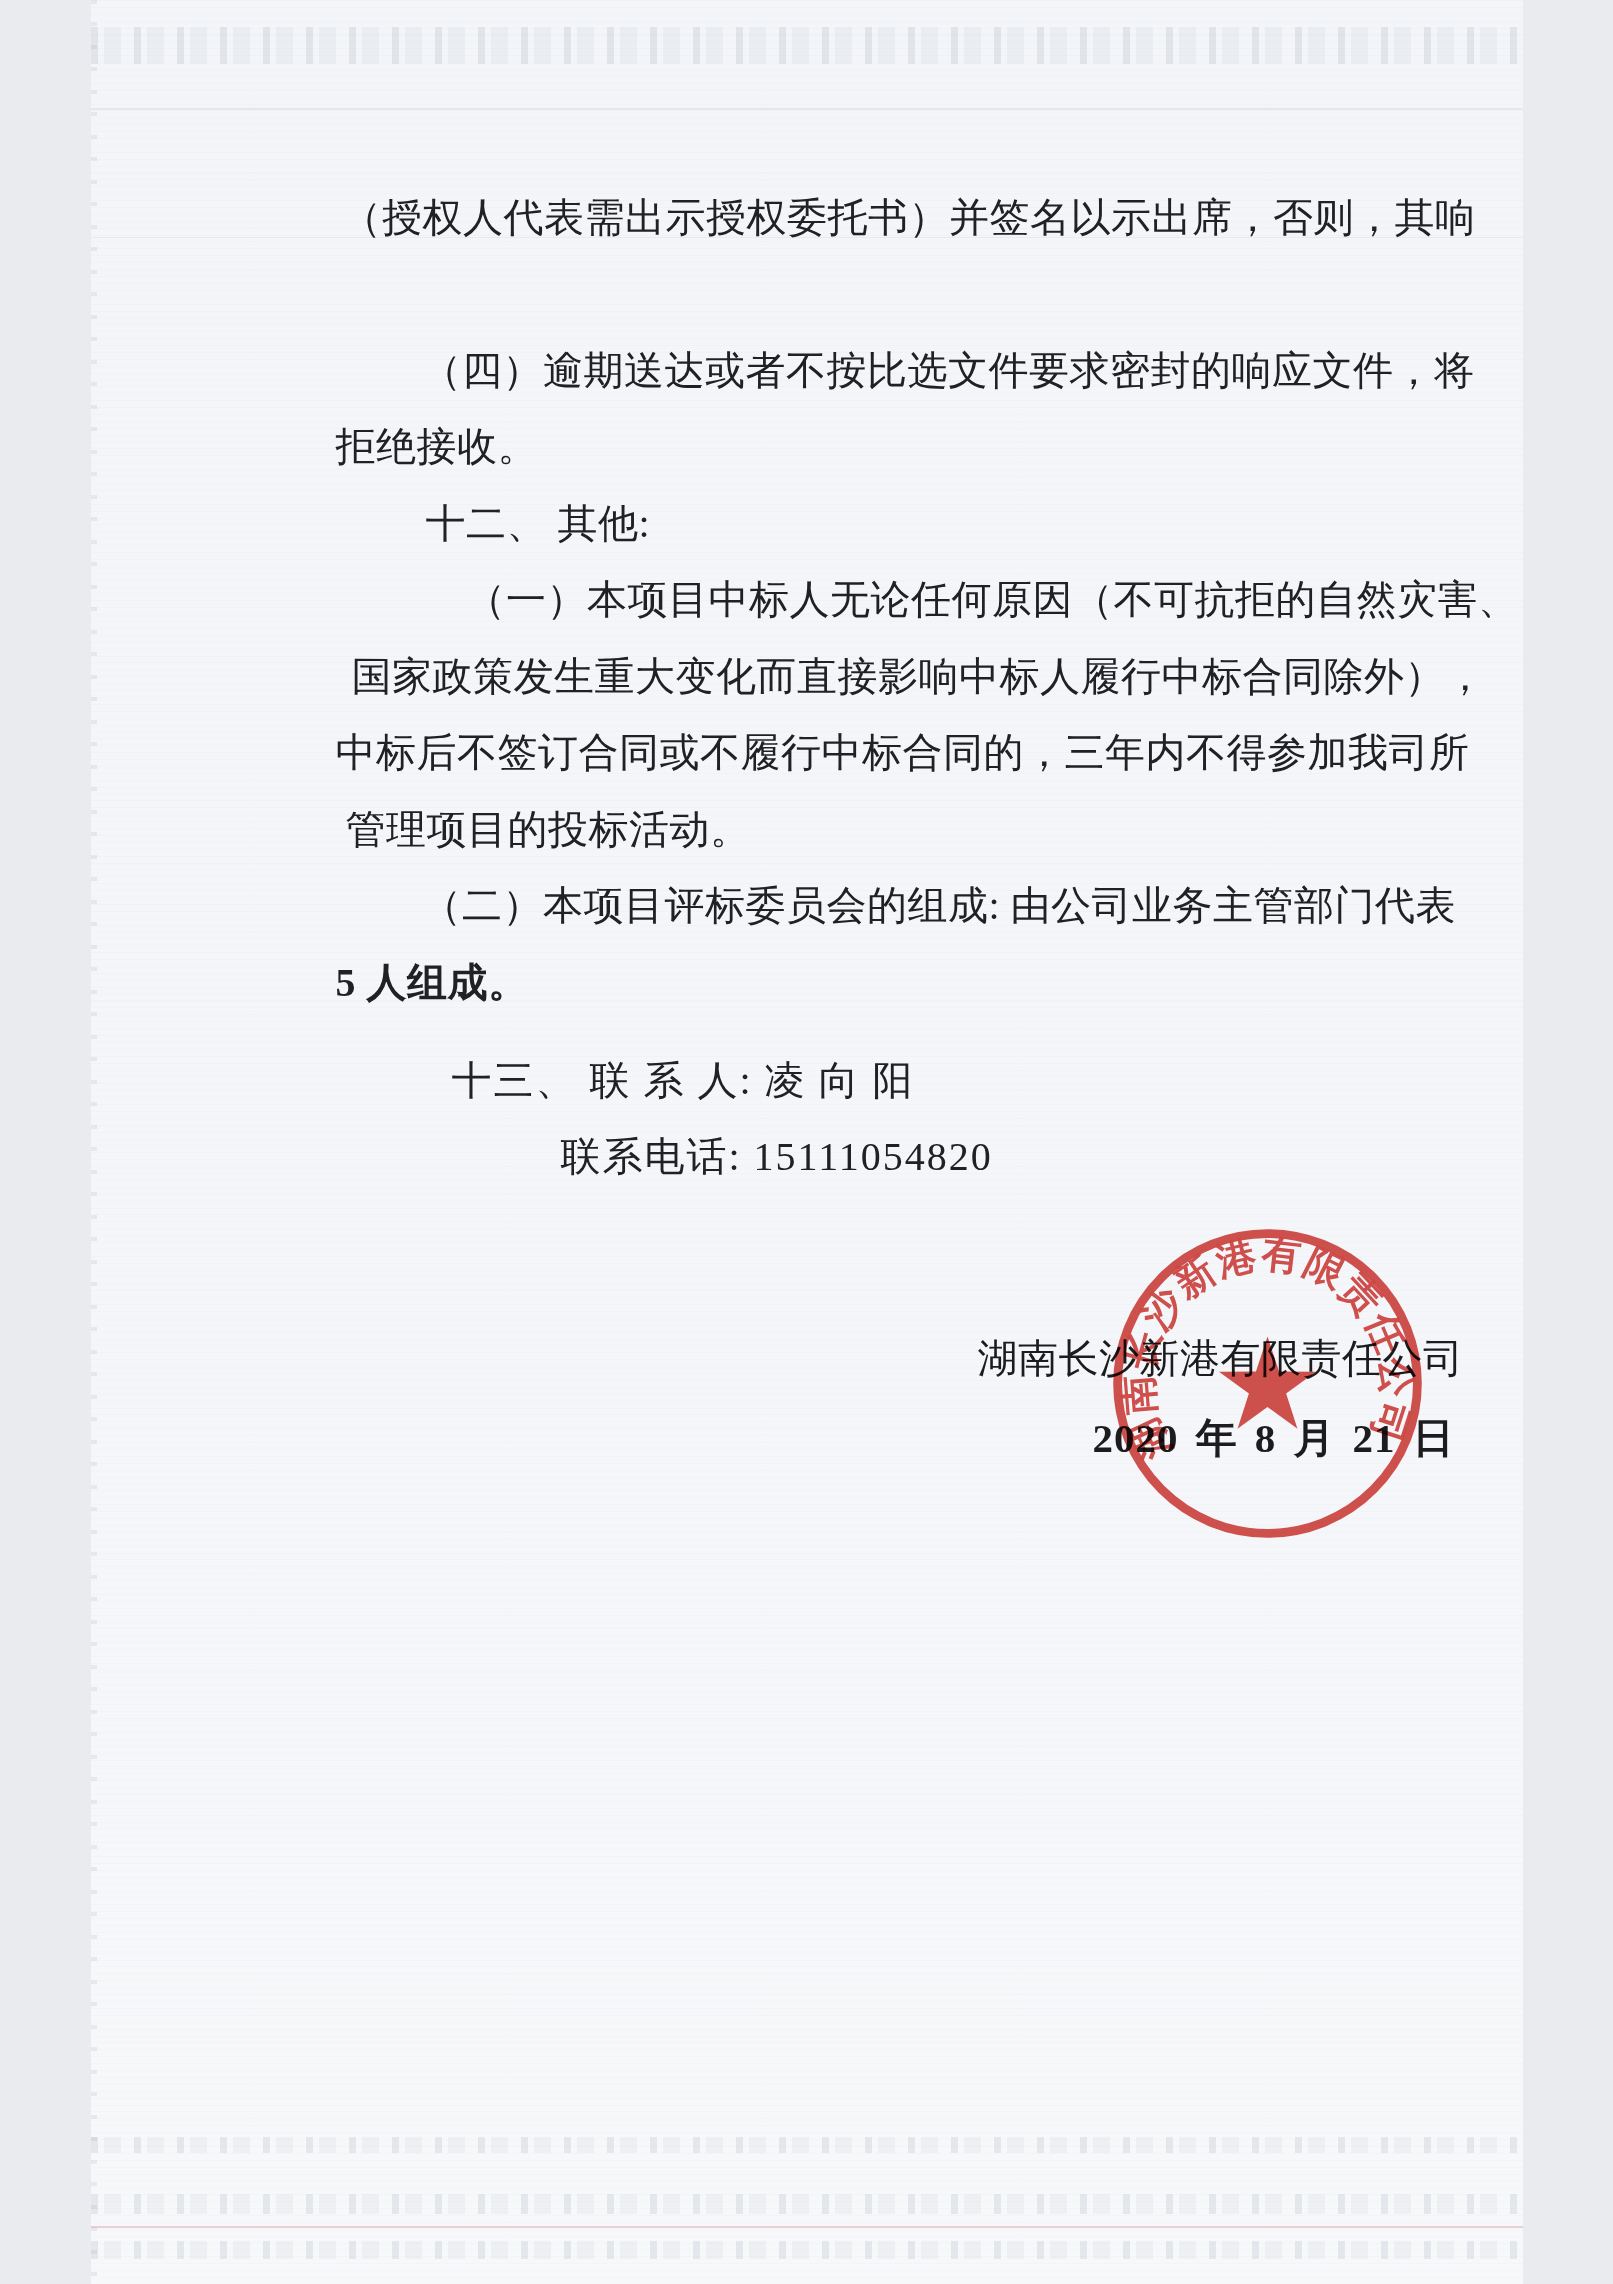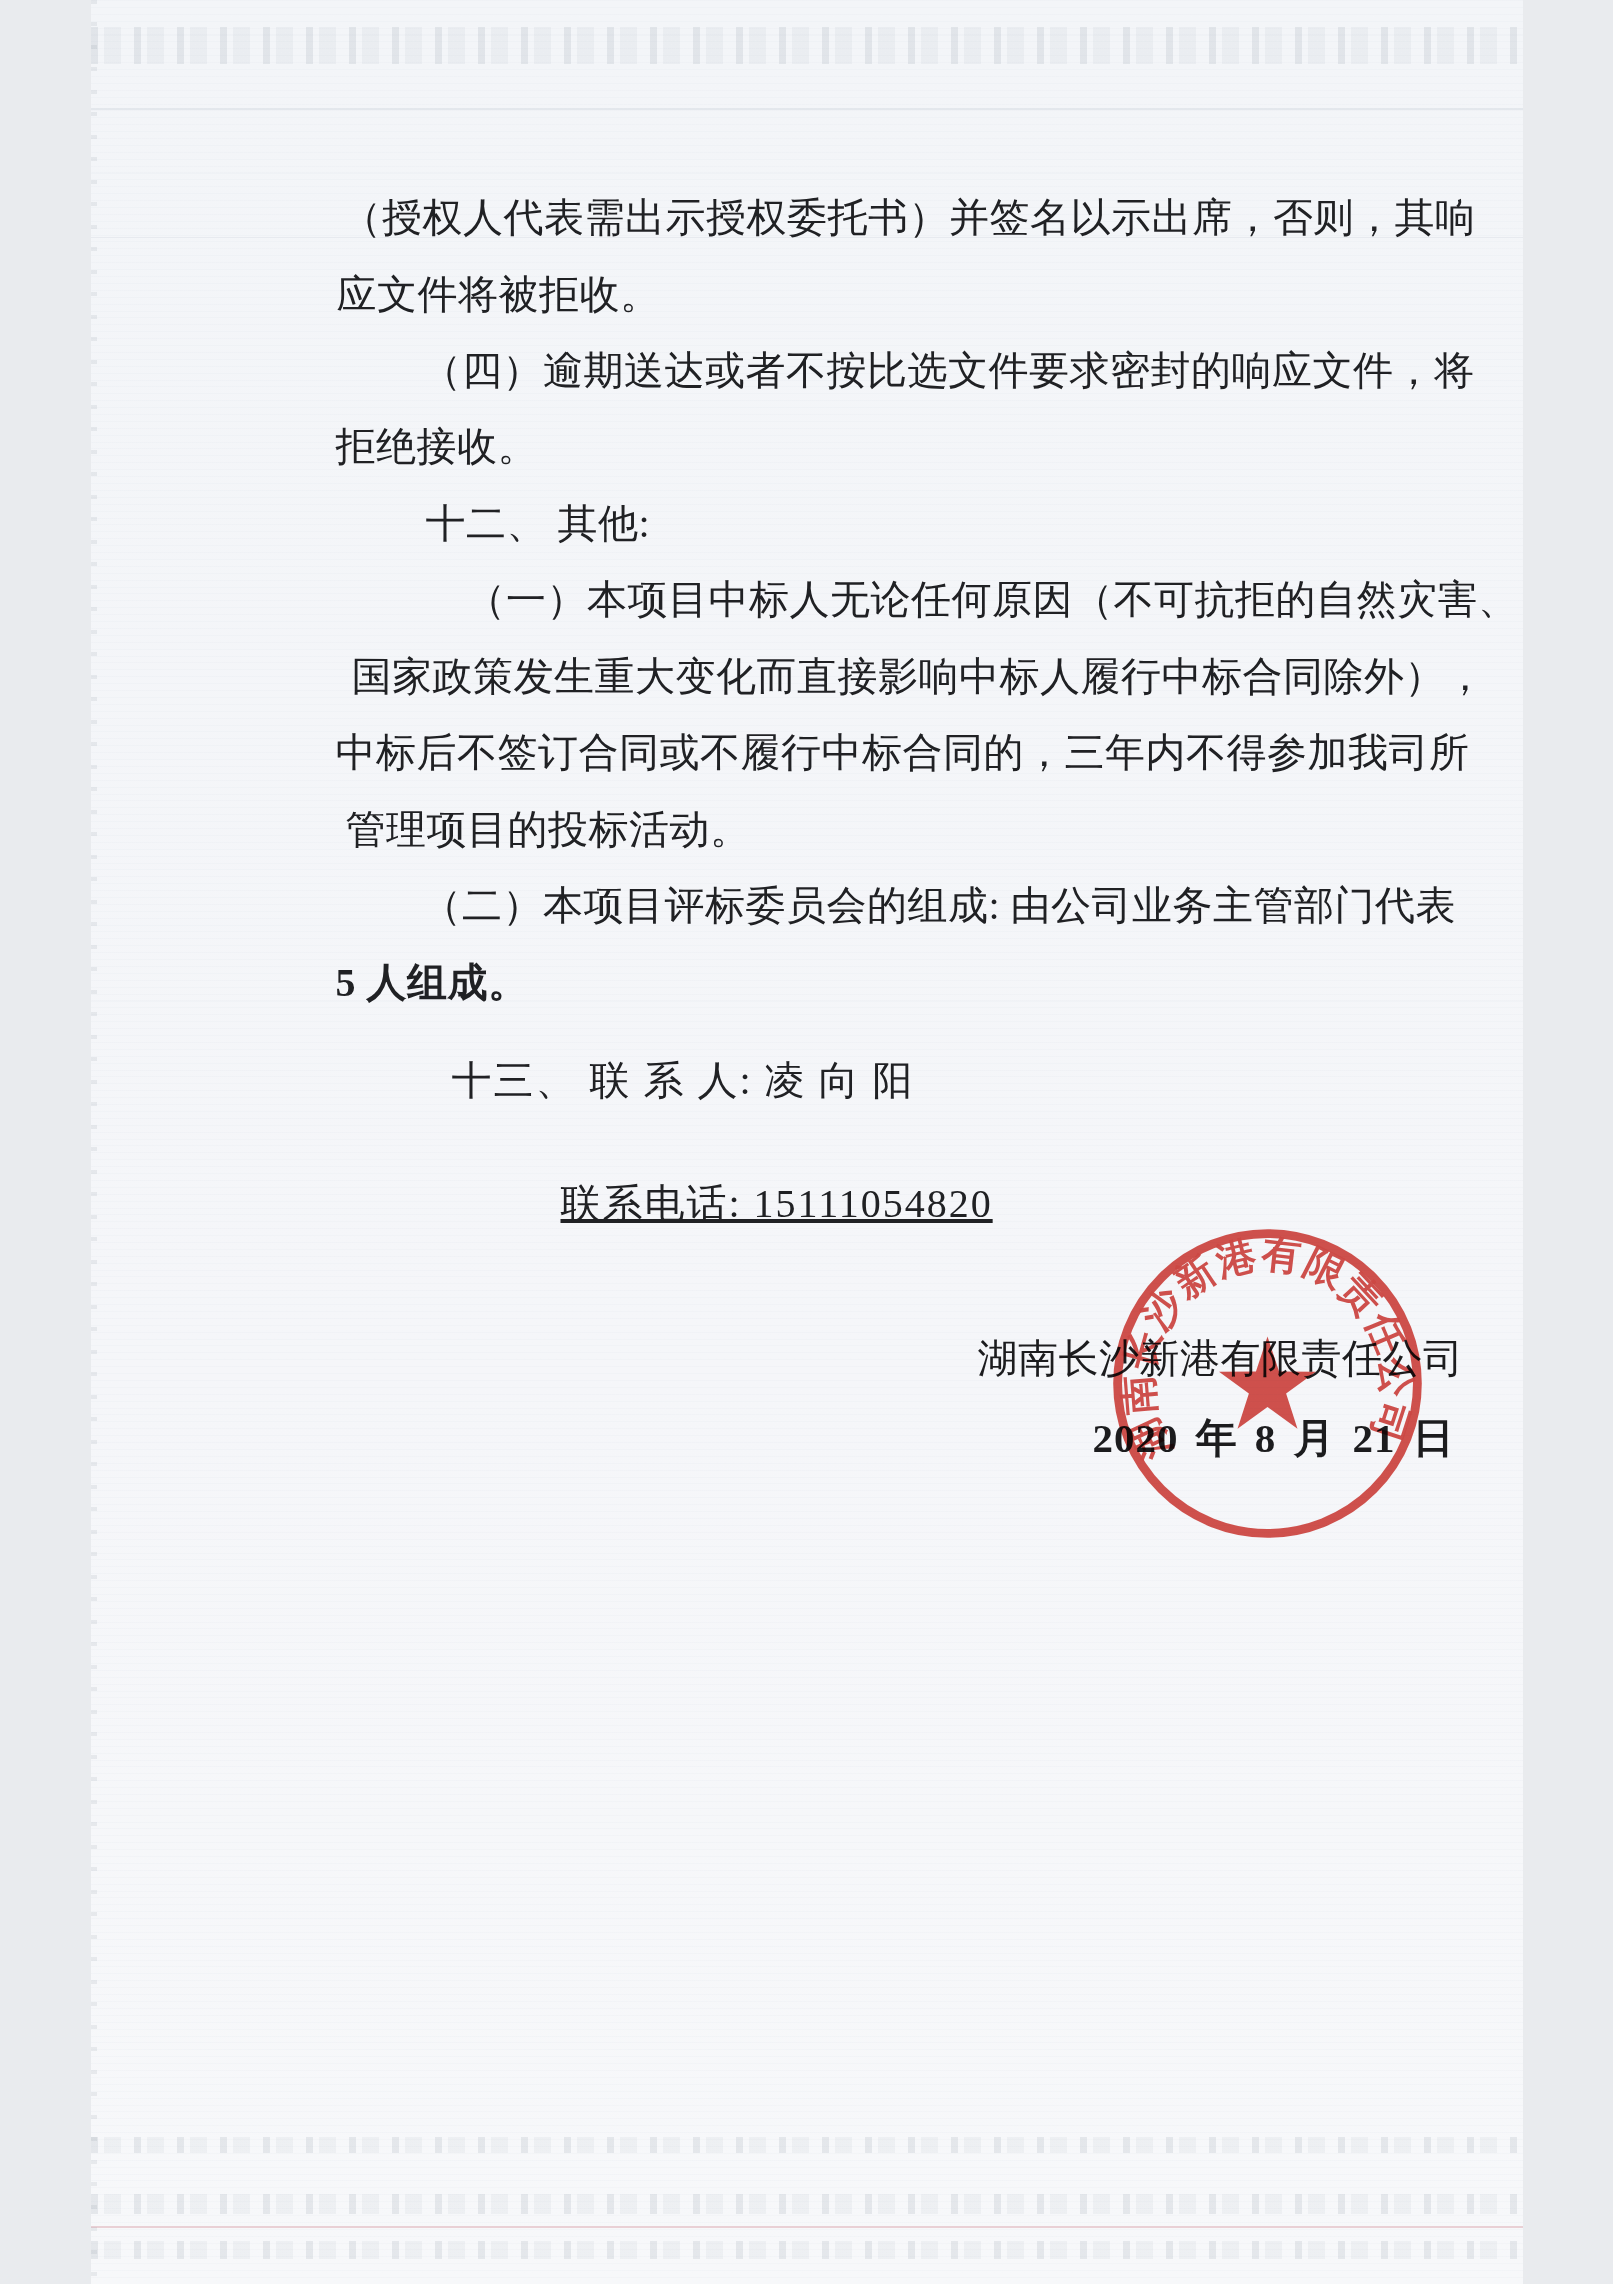--- a/index.html
+++ b/index.html
@@ -60,32 +60,31 @@
   <div class="artifact noise-band" style="top:27.4px;height:37px;"></div>
   <div class="artifact faint-line" style="top:108px;height:2px;opacity:.5;"></div>
   <div class="artifact faint-line" style="top:237px;height:1px;opacity:.4;"></div>
   <div class="artifact noise-band" style="top:2137px;height:15.7px;"></div>
   <div class="artifact noise-band" style="top:2194px;height:19.6px;"></div>
   <div class="artifact pink-line" style="top:2226px;height:2px;"></div>
   <div class="artifact noise-band" style="top:2241px;height:17.6px;"></div>
   <div class="artifact edge-speckle"></div>
 
   <div class="txt" style="left:251px;top:194px;">（授权人代表需出示授权委托书）并签名以示出席，否则，其响</div>
-  <div class="txt" style="left:246px;top:271px;">应文件将被拒收。</div>
   <div class="txt" style="left:331px;top:347px;">（四）逾期送达或者不按比选文件要求密封的响应文件，将</div>
   <div class="txt" style="left:245px;top:423px;">拒绝接收。</div>
   <div class="txt" style="left:335px;top:500px;">十二、 其他:</div>
   <div class="txt" style="left:331px;top:576px;margin-left:44px;">（一）本项目中标人无论任何原因（不可抗拒的自然灾害、</div>
   <div class="txt" style="left:245px;top:653px;margin-left:16px;">国家政策发生重大变化而直接影响中标人履行中标合同除外），</div>
   <div class="txt" style="left:245px;top:729px;">中标后不签订合同或不履行中标合同的，三年内不得参加我司所</div>
   <div class="txt" style="left:255px;top:806px;">管理项目的投标活动。</div>
   <div class="txt" style="left:331px;top:882px;">（二）本项目评标委员会的组成: 由公司业务主管部门代表</div>
   <div class="txt" style="left:245px;top:959px;font-weight:bold;">5 人组成。</div>
   <div class="txt" style="left:335px;top:1057px;letter-spacing:2px;margin-left:26px;">十三、 联 系 人: 凌 向 阳</div>
-  <div class="txt" style="left:470px;top:1180px;letter-spacing:2px;text-decoration:underline;">联系电话: 15111054820</div>
+  <div class="txt" style="left:470px;top:1133px;letter-spacing:2px;">联系电话: 15111054820</div>
 
   <div class="sig company" style="left:887px;top:1331px;">湖南长沙新港有限责任公司</div>
   <div class="sig dateline" style="left:1002px;top:1411px;font-weight:bold;">2020 年 8 月 21 日</div>
 
   <svg class="seal" viewBox="0 0 344 344" xmlns="http://www.w3.org/2000/svg">
 
     <circle cx="172" cy="172" r="153" fill="none" stroke="#d23c36" stroke-width="9" opacity="0.95"></circle>
 
     <polygon transform="translate(172,176)" fill="#d23c36" opacity="0.95" points="0,-52 11.8,-16.2 49.5,-16.1 19,6.2 30.6,42.1 0,20 -30.6,42.1 -19,6.2 -49.5,-16.1 -11.8,-16.2"></polygon>
 

